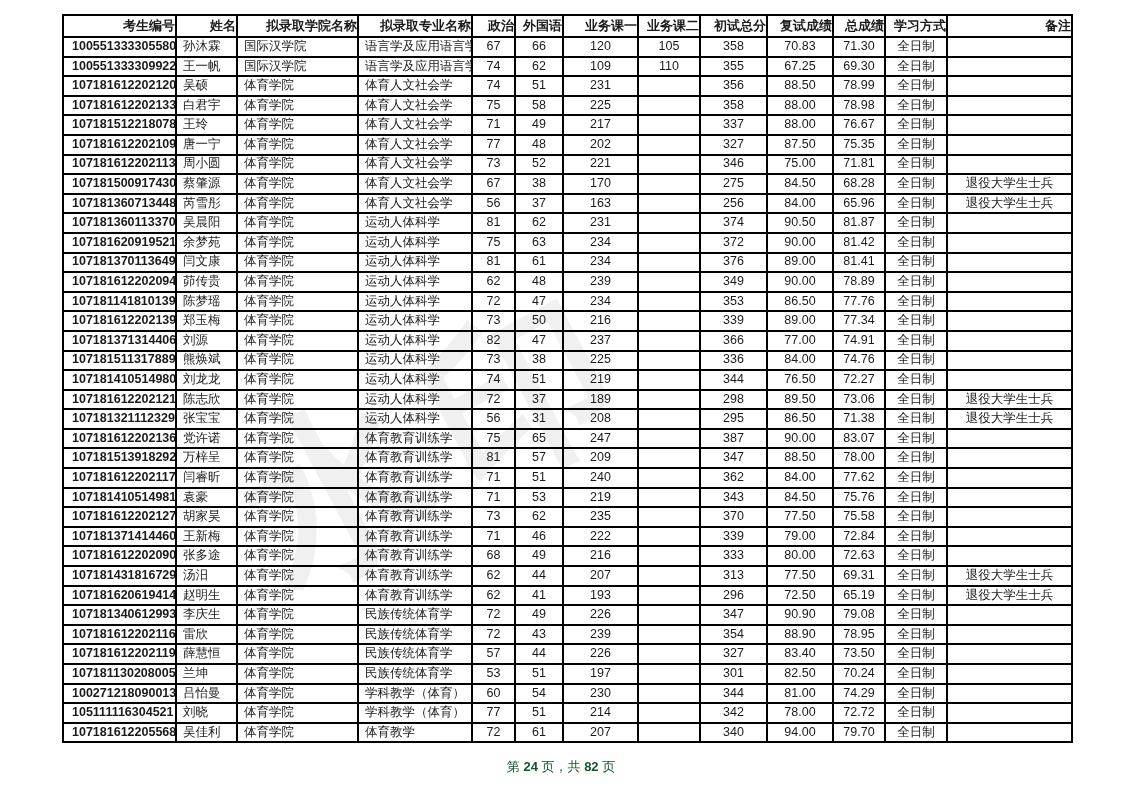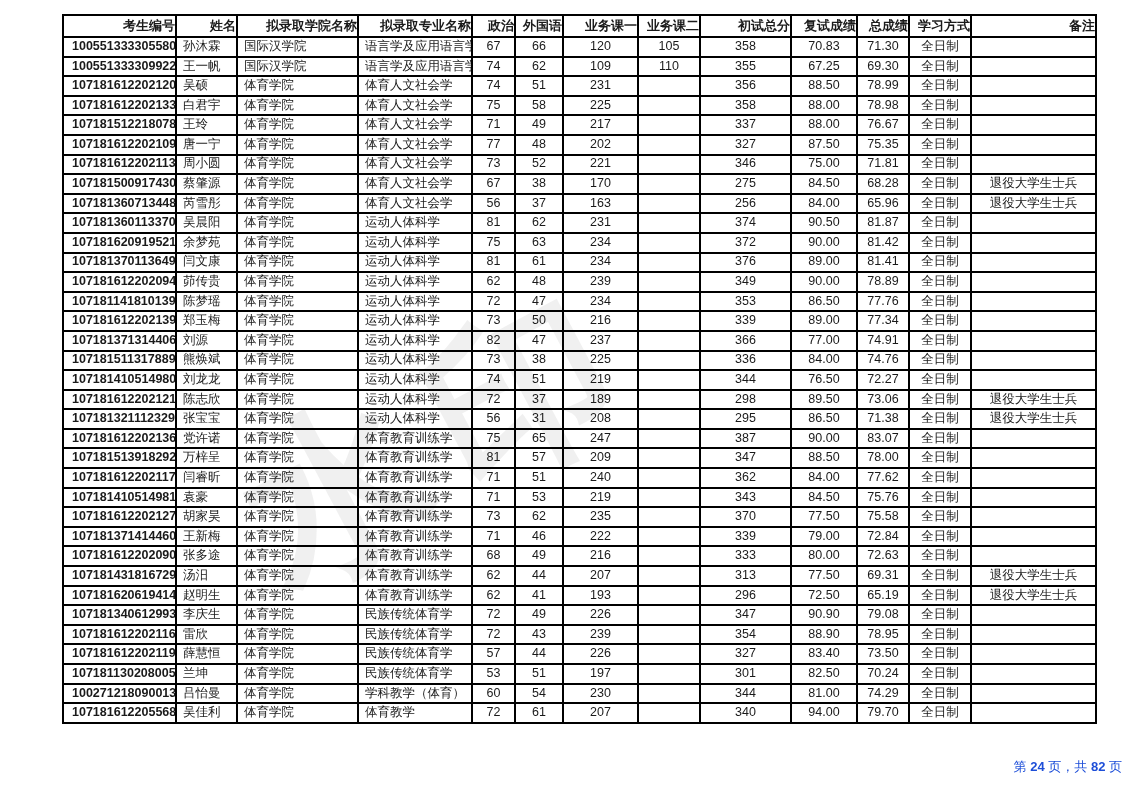--- a/index.html
+++ b/index.html
@@ -57,36 +57,36 @@
   }
   
   .c0  { width: 113px; }
   .c1  { width: 61px;  }
   .c2  { width: 121px; }
   .c3  { width: 114px; }
   .c4  { width: 43px;  }
   .c5  { width: 48px;  }
   .c6  { width: 75px;  }
   .c7  { width: 62px;  }
-  .c8  { width: 91px;  }
+  .c8  { width: 67px;  }
   .c9  { width: 66px;  }
   .c10 { width: 52px;  }
   .c11 { width: 62px;  }
   .c12 { width: 125px; }
   .score-table tbody td.c0 { text-align: left; padding-left: 8px; font-weight: bold; }
   .score-table tbody td.c1 { text-align: left; padding-left: 6px; }
   .score-table tbody td.c2 { text-align: left; padding-left: 6px; }
   .score-table tbody td.c3 { text-align: left; padding-left: 6px; }
   .footer {
     position: absolute;
     left: 0; right: 0;
     top: 758px;
-    text-align: right;
+    text-align: center;
     font-size: 13px;
-    color: #1d4ed8;
+    color: #14532d;
     z-index: 2;
   }
   .footer b { font-weight: bold; }
 </style>
 </head>
 <body>
 
 <div class="page">
 
   <div class="watermark">水印</div>
@@ -614,20 +614,35 @@
           <td class="c5">54</td>
           <td class="c6">230</td>
           <td class="c7"></td>
           <td class="c8">344</td>
           <td class="c9">81.00</td>
           <td class="c10">74.29</td>
           <td class="c11">全日制</td>
           <td class="c12"></td>
         </tr>
         <tr>
+          <td class="c0">105111116304521</td>
+          <td class="c1">刘晓</td>
+          <td class="c2">体育学院</td>
+          <td class="c3">学科教学（体育）</td>
+          <td class="c4">77</td>
+          <td class="c5">51</td>
+          <td class="c6">214</td>
+          <td class="c7"></td>
+          <td class="c8">342</td>
+          <td class="c9">78.00</td>
+          <td class="c10">72.72</td>
+          <td class="c11">全日制</td>
+          <td class="c12"></td>
+        </tr>
+        <tr>
           <td class="c0">107181612205568</td>
           <td class="c1">吴佳利</td>
           <td class="c2">体育学院</td>
           <td class="c3">体育教学</td>
           <td class="c4">72</td>
           <td class="c5">61</td>
           <td class="c6">207</td>
           <td class="c7"></td>
           <td class="c8">340</td>
           <td class="c9">94.00</td>

